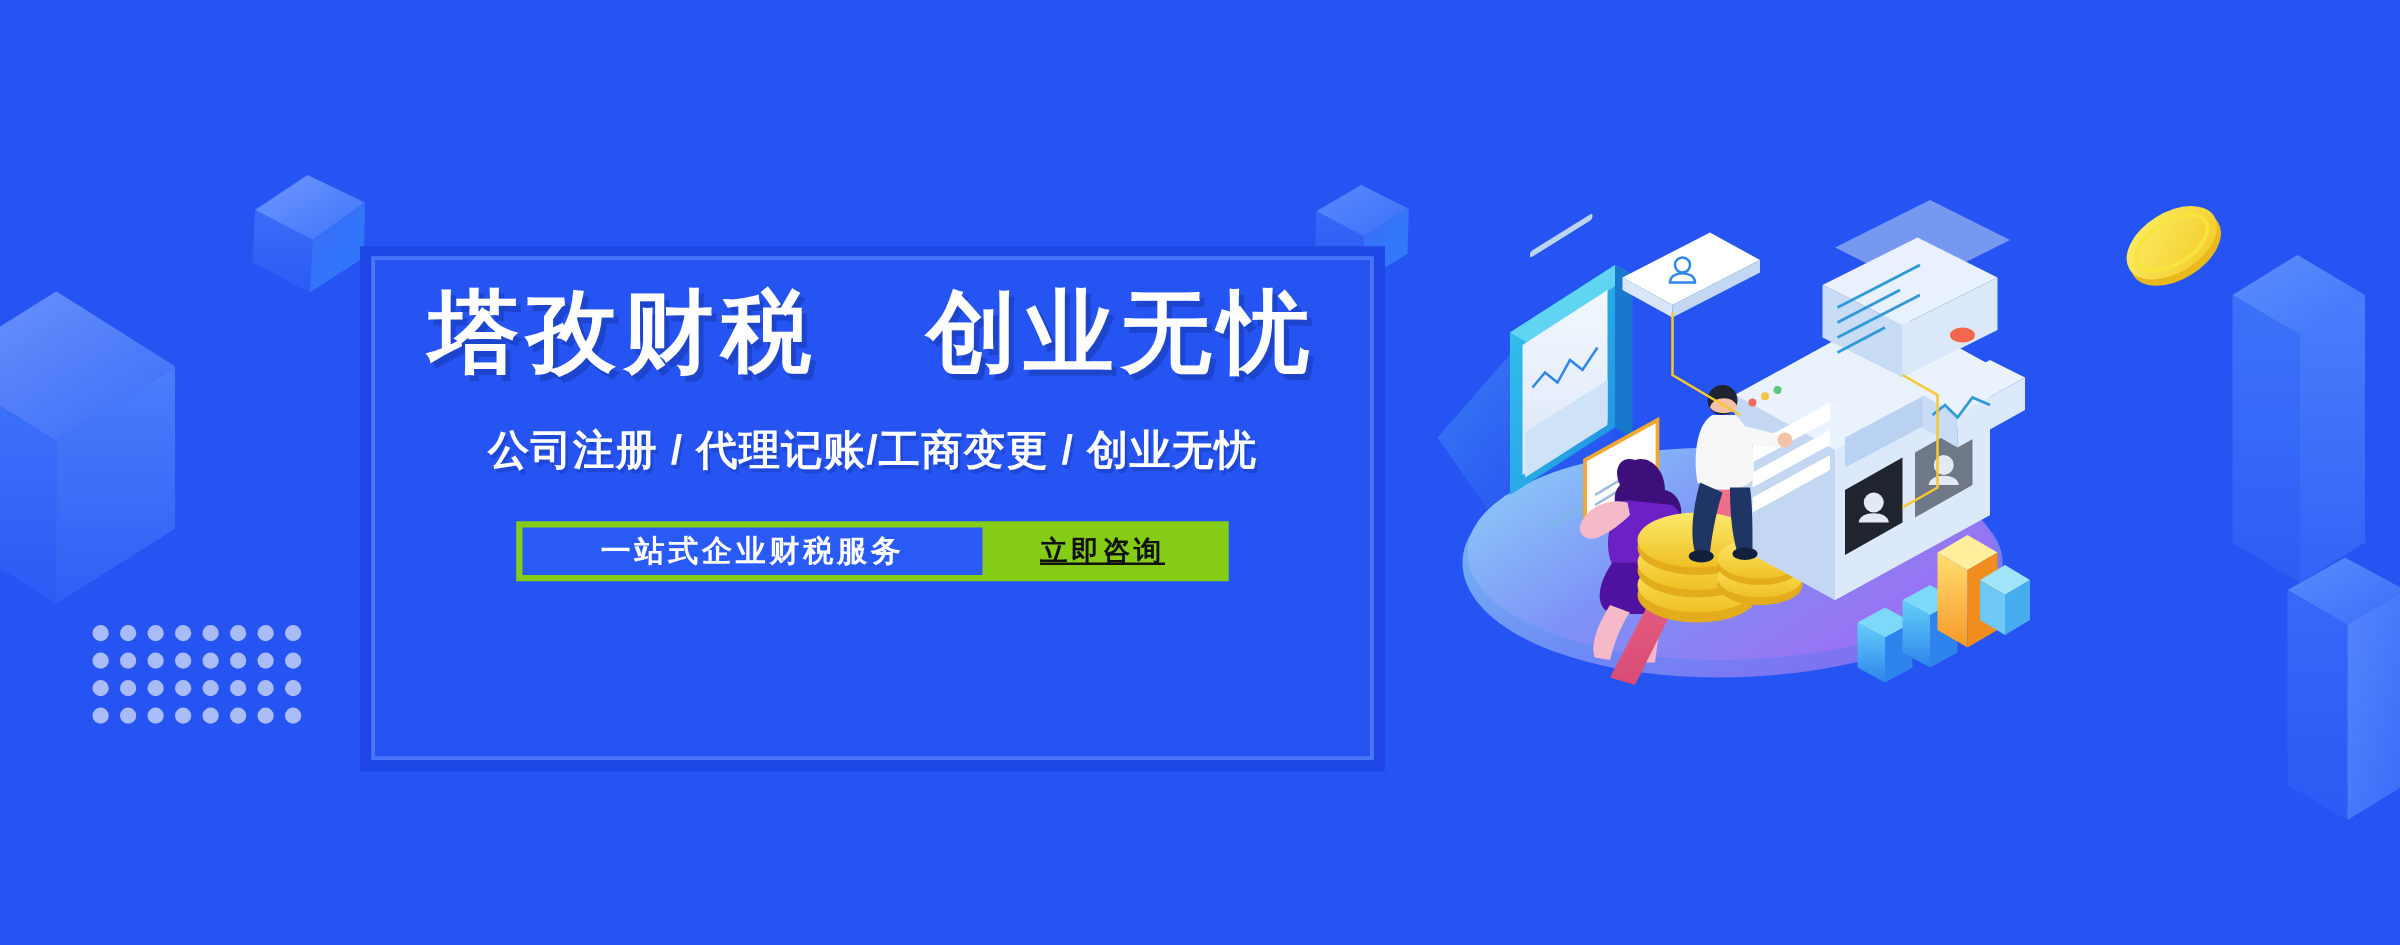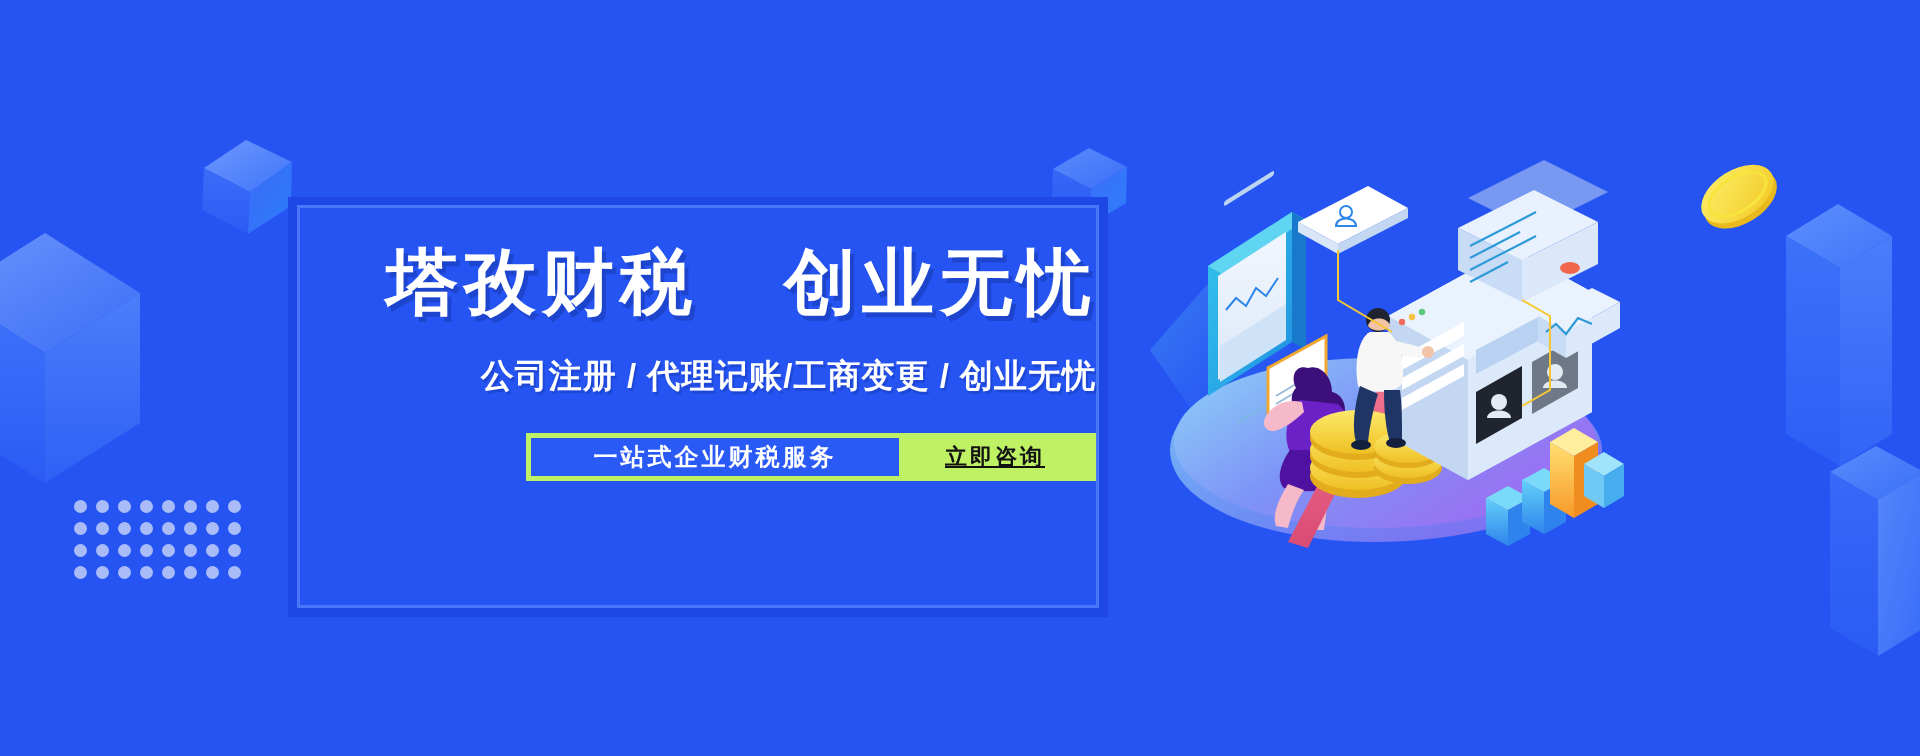--- a/index.html
+++ b/index.html
@@ -27,41 +27,41 @@
   }
   .frame-inner {
     position:absolute; left:297px; top:205px; width:802px; height:403px;
     background:#2554F2; border:3px solid #4A77FA;
   }
   .frame-fill {
     position:absolute; left:300px; top:208px; width:796px; height:397px;
     background:#2A5AF5;
   }
 
-  .content { position:absolute; left:300px; top:208px; width:796px; height:397px;
-    display:flex; flex-direction:column; align-items:flex-end; justify-content:flex-start;
+  .content { position:absolute; left:300px; top:192px; width:796px; height:397px;
+    display:flex; flex-direction:column; align-items:center; justify-content:flex-start;
     padding-top:38px; }
 
   .headline {
     color:#FFFFFF; font-size:72px; font-weight:bold; letter-spacing:6px;
     line-height:1; white-space:nowrap;
     text-shadow:4px 5px 0 rgba(20,48,160,0.45);
     font-family:"Liberation Sans","DejaVu Sans",sans-serif;
   }
   .headline .gap { display:inline-block; width:34px; }
 
   .subtitle {
     margin-top:36px; color:#FFFFFF; font-size:33px; font-weight:bold;
     letter-spacing:1px; white-space:nowrap;
     text-shadow:2px 3px 0 rgba(20,48,160,0.35);
   }
 
   
   .cta-bar {
-    margin-top:34px; width:570px; height:48px; background:#bef264;
+    margin-top:34px; width:570px; height:48px; background:#84cc16;
     display:flex; align-items:center; padding:5px; position:relative;
   }
   .cta-primary {
     height:38px; flex:0 0 368px; background:#2A5AF5;
     display:flex; align-items:center; justify-content:center;
     color:#FFFFFF; font-size:24px; font-weight:bold; letter-spacing:3px;
   }
   .cta-secondary {
     flex:1; display:flex; align-items:center; justify-content:center;
     color:#111111; font-size:22px; font-weight:bold; letter-spacing:3px;text-decoration:underline;

